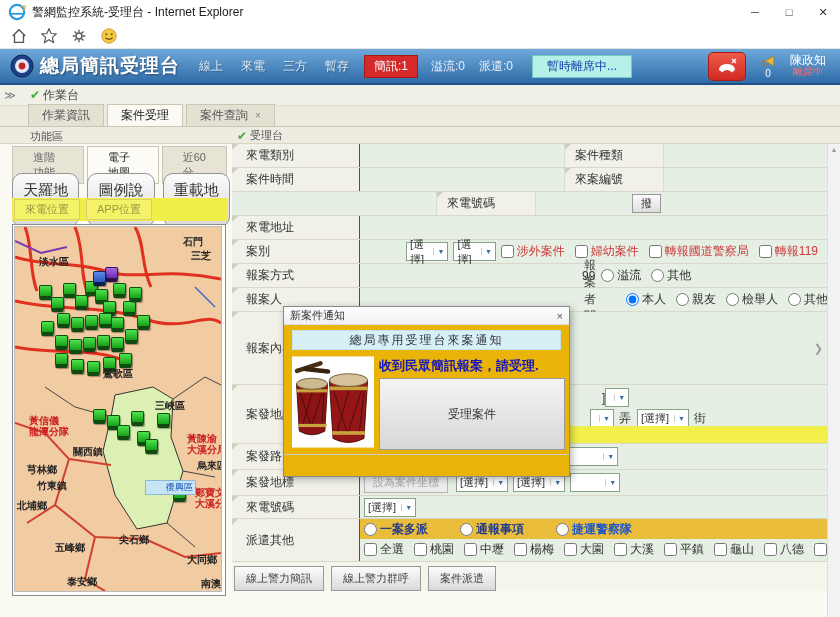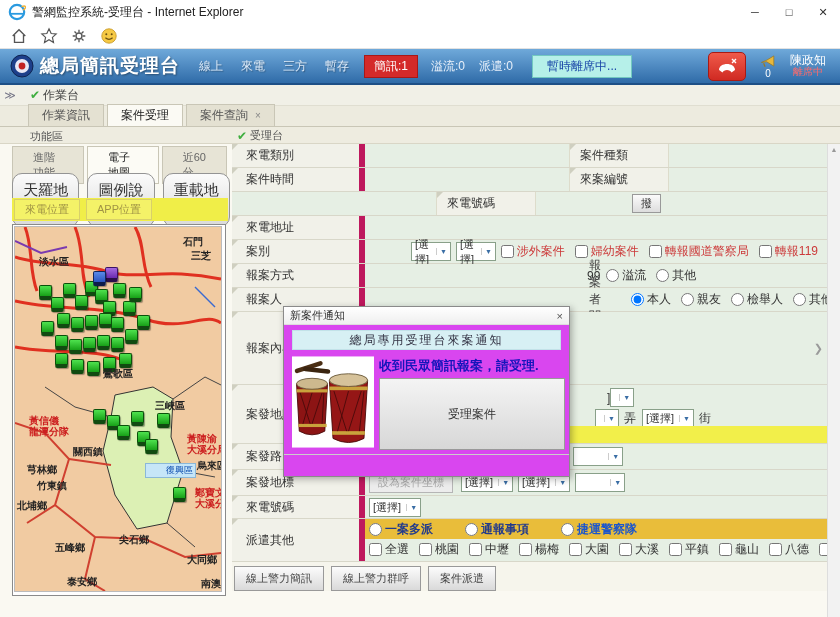--- a/index.html
+++ b/index.html
@@ -60,21 +60,21 @@
   .mk.blue{background:linear-gradient(#5a8ae8,#2a55c0);border-color:#12255c;border-bottom-color:#0e1c4a}
   .maplabel{position:absolute;font-size:10px;color:#222;font-weight:bold;white-space:nowrap}
   .officer{position:absolute;font-size:10px;color:#cc2020;font-weight:bold;line-height:11px;white-space:nowrap}
   .district{position:absolute;font-size:9px;color:#1050b0;background:#c6e6f8;padding:0 2px;border:1px solid #8ab8d8;white-space:nowrap}
 
   
   .form{position:absolute;left:232px;top:0;right:12px}
   .frow{display:flex;align-items:stretch;border-bottom:1px solid #d8d7c9;background:#e6efe4;position:relative}
   .h24{height:23px}.h26{height:25px}.h72{height:72px}.h58{height:58px}.h42{height:42px}.h22{height:22px}
   .lbl{width:113px;background:#f1f1e9;font-size:12px;color:#333;display:flex;align-items:center;
-       padding-left:14px;border-right:6px solid #be185d;position:relative;flex:none}
+       padding-left:14px;border-right:1px solid #be185d;position:relative;flex:none}
   .lbl::before,.lbl2::before{content:"";position:absolute;left:0;top:0;border-top:6px solid #cfcfc0;border-right:6px solid transparent}
   .fld{flex:1;display:flex;align-items:center;font-size:12px;color:#333;padding-left:4px;position:relative}
   .fld1{width:200px;flex:none;display:flex;align-items:center;font-size:12px;padding-left:4px}
   .lbl2{width:88px;background:#f1f1e9;border-left:1px solid #dddccb;border-right:1px solid #dddccb;
         font-size:12px;color:#333;display:flex;align-items:center;padding-left:10px;flex:none;position:relative}
   .sel{display:inline-flex;align-items:center;background:#fff;border:1px solid #89a089;font-size:11px;color:#333;
        padding:1px 3px;height:15px;margin-right:5px}
   .sel .arr{margin-left:5px;color:#3a6ea5;font-size:7px;border-left:1px solid #ccc;padding-left:3px}
   .cb{font-size:12px;color:#333;margin-right:10px;display:inline-flex;align-items:center;white-space:nowrap}
   .cb input{margin:0 3px 0 0}
@@ -91,21 +91,21 @@
   .checkline{display:flex;align-items:center;height:20px;padding-left:4px}
   .actions{display:flex;gap:7px;padding:4px 0 0 2px;background:#f6f5ec}
   .abtn{background:linear-gradient(#fcfcfc,#d9d9d9);border:1px solid #999;font-size:11px;color:#444;padding:4px 11px}
   .chevr{margin-left:auto;margin-right:5px;color:#9a9a9a;font-size:11px}
 
   
   .vscroll{position:absolute;right:0;top:0;width:12px;height:479px;background:#f2f2f2;border-left:1px solid #ddd;
            display:flex;flex-direction:column;justify-content:space-between;align-items:center;padding:2px 0;font-size:7px;color:#999}
 
   
-  .dialog{position:absolute;left:283px;top:162px;width:285px;height:169px;background:#d946ef;border:1px solid #8a8a8a;
+  .dialog{position:absolute;left:283px;top:162px;width:285px;height:169px;background:#eab308;border:1px solid #8a8a8a;
           box-shadow:2px 2px 7px rgba(0,0,0,.3);z-index:50}
   .dtitle{height:17px;display:flex;align-items:center;font-size:11px;color:#333;padding:0 6px;
           border-bottom:1px solid #ddd;background:linear-gradient(#fff,#efefef)}
   .dclose{margin-left:auto;color:#555;font-size:11px}
   .dbanner{margin:5px 8px 0;background:#d7f0f4;border:1px solid #c2e2e8;height:18px;line-height:18px;text-align:center;
            font-size:12px;color:#334;letter-spacing:2px}
   .dbody{position:relative;height:100px;margin-top:4px;border-bottom:1px solid #ccc}
   .dimg{position:absolute;left:8px;top:0;width:82px;height:96px}
   .dmsg{position:absolute;left:95px;top:3px;font-size:13px;font-weight:bold;color:#1515bb;white-space:nowrap}
   .daccept{position:absolute;left:95px;top:24px;width:186px;height:72px;background:linear-gradient(#f4f4f4,#d7d7d7);
@@ -321,21 +321,21 @@
           <span class="maplabel" style="left: 22px; top: 252px;">竹東鎮</span>
           <span class="maplabel" style="left: 2px; top: 272px;">北埔鄉</span>
           <span class="maplabel" style="left: 40px; top: 314px;">五峰鄉</span>
           <span class="maplabel" style="left: 104px; top: 306px;">尖石鄉</span>
           <span class="maplabel" style="left: 52px; top: 348px;">泰安鄉</span>
           <span class="maplabel" style="left: 172px; top: 326px;">大同鄉</span>
           <span class="maplabel" style="left: 186px; top: 350px;">南澳</span>
           <span class="officer" style="left: 14px; top: 188px;">黃信儀<br>龍潭分隊</span>
           <span class="officer" style="left: 172px; top: 206px;">黃陳渝<br>大溪分局復興</span>
           <span class="officer" style="left: 180px; top: 260px;">鄭寶文<br>大溪分局</span>
-          <span class="district" style="left: 130px; top: 236px; padding-left: 20px;">復興區</span>
+          <span class="district" style="left: 130px; top: 253px; padding-left: 20px;">復興區</span>
         </div>
     </div>
   </div>
 
   <div class="form">
 
     <div class="frow h24">
       <div class="lbl">來電類別</div>
       <div class="fld1"></div>
       <div class="lbl2">案件種類</div>

